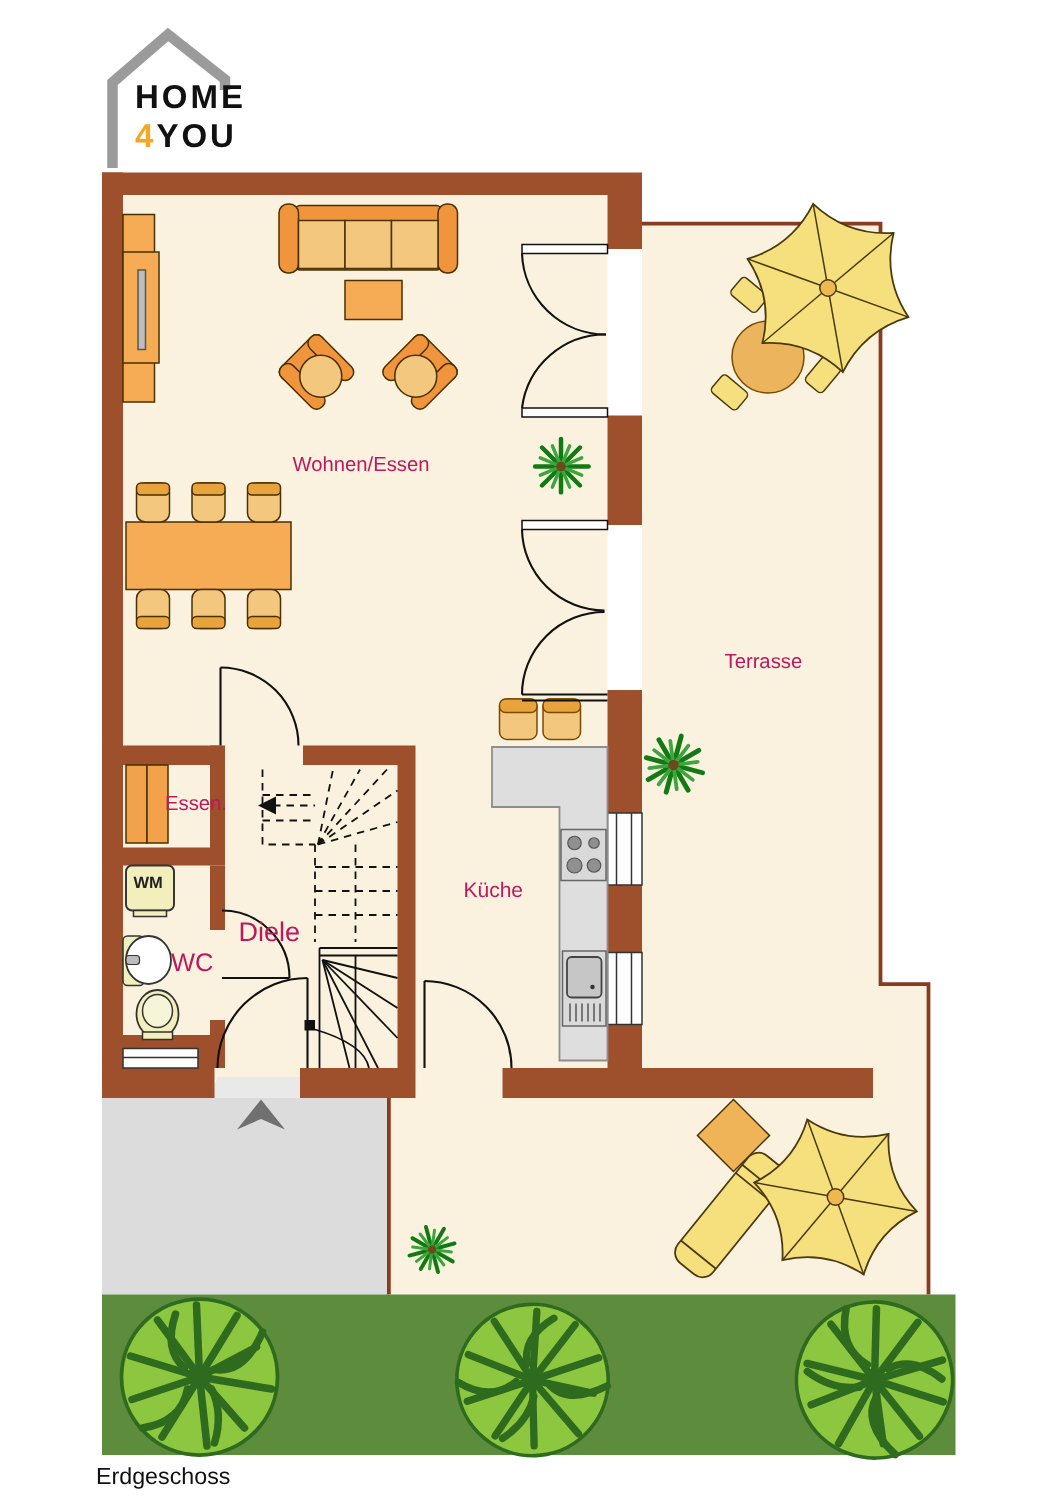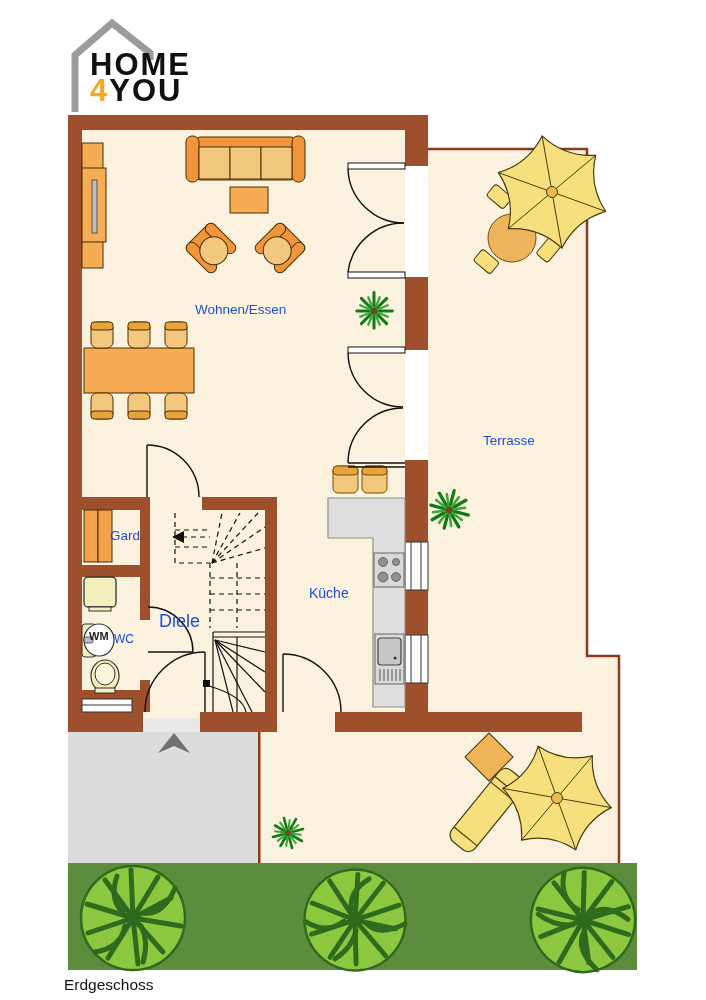--- a/index.html
+++ b/index.html
@@ -1,24 +1,24 @@
 <!DOCTYPE html>
 <html><head>
 <meta charset="utf-8">
 <style>
   html,body{margin:0;padding:0;background:#ffffff;}
   #canvas{position:relative;width:706px;height:1000px;background:#ffffff;overflow:hidden;
           font-family:"Liberation Sans",sans-serif;}
   svg{position:absolute;left:0;top:0;}
-  .label{position:absolute;color:#1d4ed8;font-size:13.5px;white-space:nowrap;}
-  .label-wc{font-size:12px;}
-  .label-wm{font-size:11px;font-weight:bold;color:#222;margin-top:47px;}
+  .label{position:absolute;color:#be185d;font-size:13.5px;white-space:nowrap;}
+  .label-wc{font-size:17px;}
+  .label-wm{font-size:11px;font-weight:bold;color:#222;}
   .label-floor{font-size:15.5px;color:#111;}
   .logo-text{position:absolute;left:90px;top:52px;line-height:26px;color:#111;
-             font-weight:bold;font-size:31px;letter-spacing:2px;}
+             font-weight:bold;font-size:22px;letter-spacing:2px;}
   .logo-digit{color:#F5A623;}
 </style>
 </head>
 <body>
 
 <div id="canvas">
 
 <svg width="706" height="1000" viewBox="0 0 706 1000">
   <defs>
     <g id="plantSym">
@@ -360,20 +360,20 @@
   <path d="M75,112 V55 L112,23 L150,53 V60" fill="none" stroke="#9B9B9B" stroke-width="7"></path>
 </svg>
 
 <div class="logo-text">
   <div>HOME</div>
   <div><span class="logo-digit">4</span><span>YOU</span></div>
 </div>
 
 <div class="label" style="left:195px;top:302px">Wohnen/Essen</div>
 <div class="label" style="left:483px;top:433px">Terrasse</div>
-<div class="label" style="left:110px;top:528px">Gard.</div>
+<div class="label" style="left:110px;top:528px">Essen.</div>
 <div class="label" style="left:159px;top:611px;font-size:18px">Diele</div>
 <div class="label label-wc" style="left:114px;top:632px">WC</div>
 <div class="label" style="left:309px;top:585px;font-size:14px">Küche</div>
 <div class="label label-wm" style="left:89px;top:583px">WM</div>
 <div class="label label-floor" style="left:64px;top:976px">Erdgeschoss</div>
 
 </div>
 
 </body></html>

